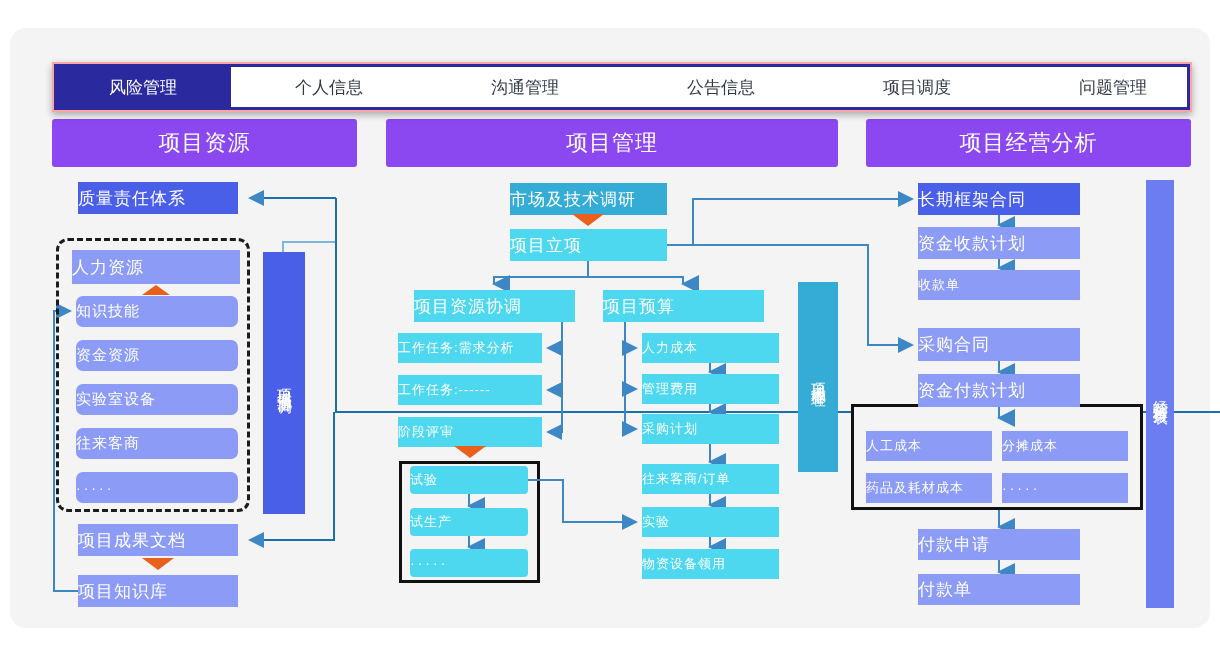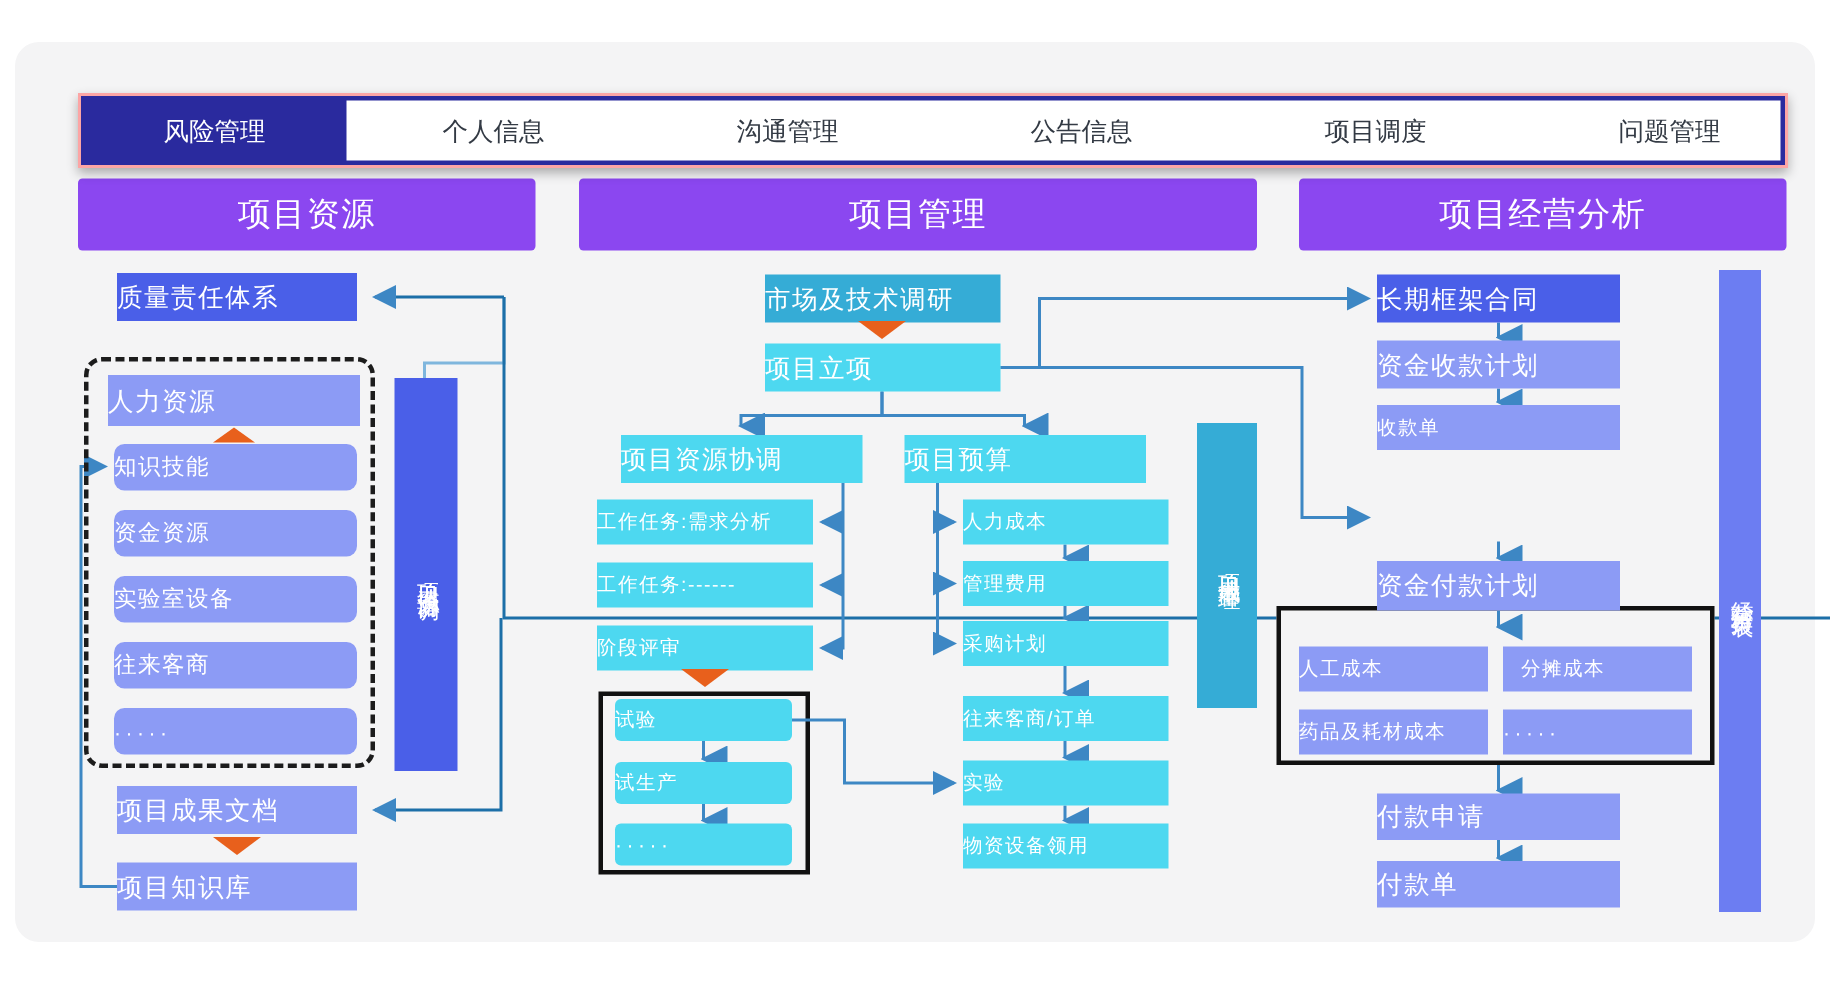--- a/index.html
+++ b/index.html
@@ -266,29 +266,32 @@
   <div class="node n-blue-d" style="left:918px;top:183px;width:162px;height:32px;font-size:17px;">
     <span>长期框架合同</span>
   </div>
   <div class="node n-blue-l" style="left:918px;top:227px;width:162px;height:32px;font-size:17px;">
     <span>资金收款计划</span>
   </div>
   <div class="node n-blue-l small" style="left:918px;top:270px;width:162px;height:30px;">
     <span>收款单</span>
   </div>
 
+  <div class="node n-blue-l" style="left:918px;top:328px;width:162px;height:33px;font-size:17px;">
+    <span>采购合同</span>
+  </div>
   <div class="node n-blue-l" style="left:918px;top:374px;width:162px;height:33px;font-size:17px;">
     <span>资金付款计划</span>
   </div>
 
   <div class="solidbox" style="left:851px;top:404px;width:292px;height:106px;"></div>
   <div class="node n-blue-l small" style="left:866px;top:431px;width:126px;height:30px;">
     <span>人工成本</span>
   </div>
-  <div class="node n-blue-l small" style="left:1002px;top:431px;width:126px;height:30px;padding-left:12px;">
+  <div class="node n-blue-l small" style="left:1002px;top:431px;width:126px;height:30px;">
     <span>分摊成本</span>
   </div>
   <div class="node n-blue-l small" style="left:866px;top:473px;width:126px;height:30px;">
     <span>药品及耗材成本</span>
   </div>
   <div class="node n-blue-l tiny" style="left:1002px;top:473px;width:126px;height:30px;">
     <span>·····</span>
   </div>
 
   <div class="node n-blue-l" style="left:918px;top:529px;width:162px;height:31px;font-size:17px;">

